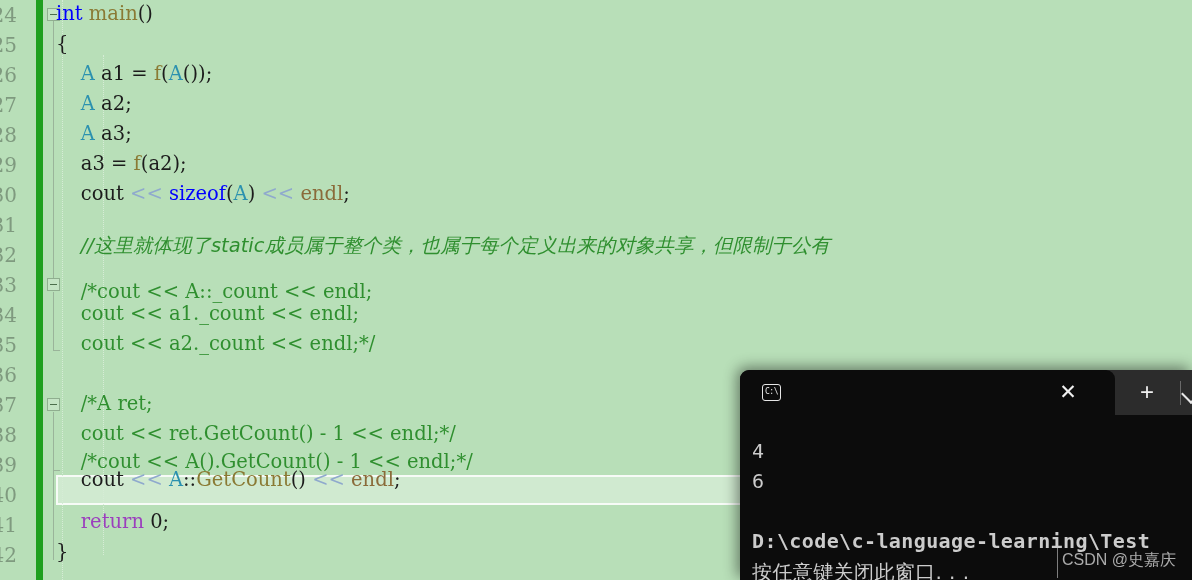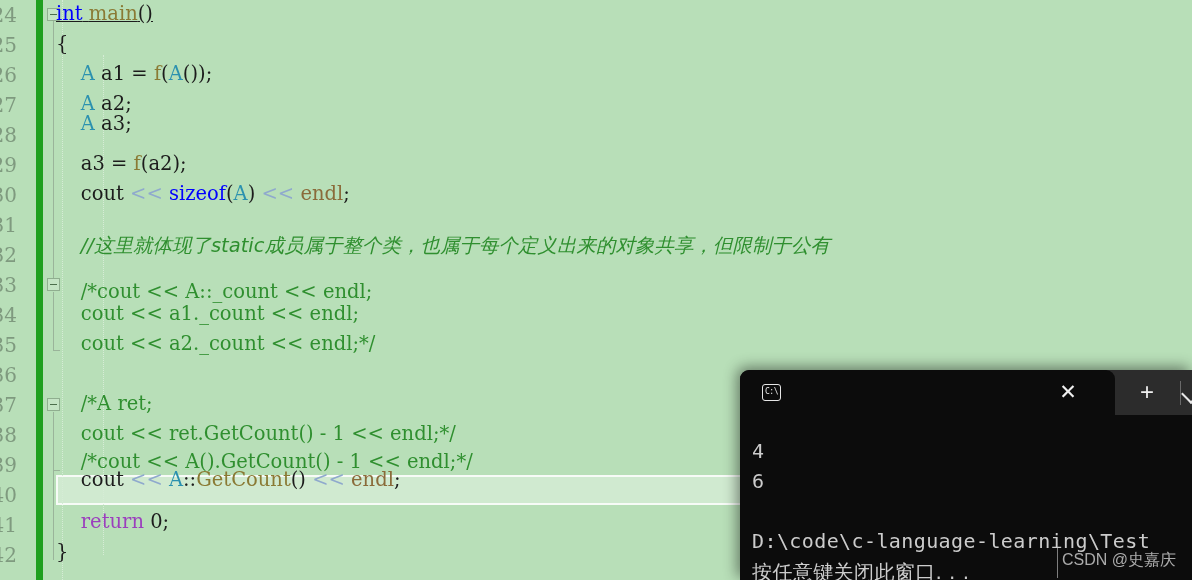--- a/index.html
+++ b/index.html
@@ -316,29 +316,29 @@
     <div class="foldline" style="top:470px;height:90px;"></div>
   </div>
 
   <div class="guide" style="left:62px;top:0;height:580px;"></div>
   <div class="guide" style="left:103px;top:55px;height:500px;"></div>
 
   <div id="curline" style="top:475px;"></div>
 
   <div id="codelayer">
 
-    <div class="code" style="top:2px;text-decoration:underline;"><span class="kw">int</span> <span class="fn">main</span><span class="punc">()</span></div>
+    <div class="code" style="top:2px;"><span class="kw">int</span> <span class="fn">main</span><span class="punc">()</span></div>
 
     <div class="code" style="top:32px;"><span class="punc">{</span></div>
 
     <div class="code" style="top:62px;">    <span class="type">A</span> <span class="ident">a1</span> <span class="punc">=</span> <span class="fn">f</span><span class="punc">(</span><span class="type">A</span><span class="punc">());</span></div>
 
     <div class="code" style="top:92px;text-align:center;">    <span class="type">A</span> <span class="ident">a2</span><span class="punc">;</span></div>
 
-    <div class="code" style="top:112px;">    <span class="type">A</span> <span class="ident">a3</span><span class="punc">;</span></div>
+    <div class="code" style="top:122px;">    <span class="type">A</span> <span class="ident">a3</span><span class="punc">;</span></div>
 
     <div class="code" style="top:152px;">    <span class="ident">a3</span> <span class="punc">=</span> <span class="fn">f</span><span class="punc">(</span><span class="ident">a2</span><span class="punc">);</span></div>
 
     <div class="code" style="top:182px;">    <span class="ident">cout</span> <span class="op">&lt;&lt;</span> <span class="kw">sizeof</span><span class="punc">(</span><span class="type">A</span><span class="punc">)</span> <span class="op">&lt;&lt;</span> <span class="endl">endl</span><span class="punc">;</span></div>
 
     <div class="code" style="top:212px;"> </div>
 
     <div class="code cmt" style="top:232px;font-family:'DejaVu Sans',sans-serif;font-style:italic;">    //这里就体现了static成员属于整个类，也属于每个定义出来的对象共享，但限制于公有</div>
 
     <div class="code cmt" style="top:280px;">    /*cout &lt;&lt; A::_count &lt;&lt; endl;</div>
@@ -377,19 +377,19 @@
 
     <div id="newtab">+</div>
     <div id="tabsep"></div>
     <div id="chevron"></div>
   </div>
 
   <div id="termbody">
     <div class="termline" style="top:24px;">4</div>
     <div class="termline" style="top:54px;">6</div>
     <div class="termline" style="top:84px;"></div>
-    <div class="termline" style="top:114px;">D:\code\c-language-learning\Test</div>
+    <div class="termline" style="top:114px;font-weight:bold;">D:\code\c-language-learning\Test</div>
     <div class="termline" style="top:144px;font-family:'DejaVu Sans',sans-serif;">按任意键关闭此窗口. . .</div>
   </div>
 </div>
 
 <div id="wm-tick"></div>
 <div id="watermark">CSDN @史嘉庆</div>
 
 </body></html>

